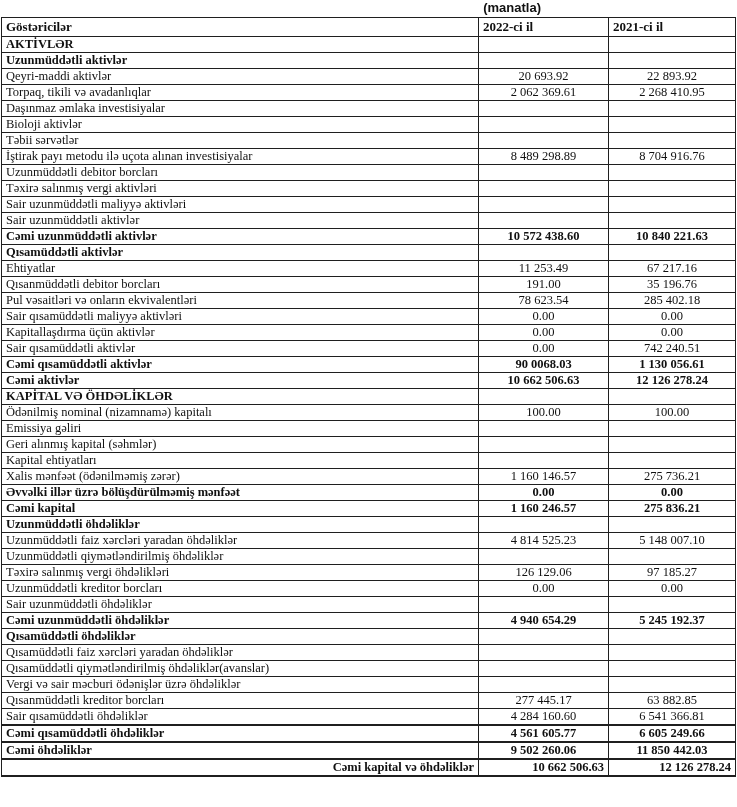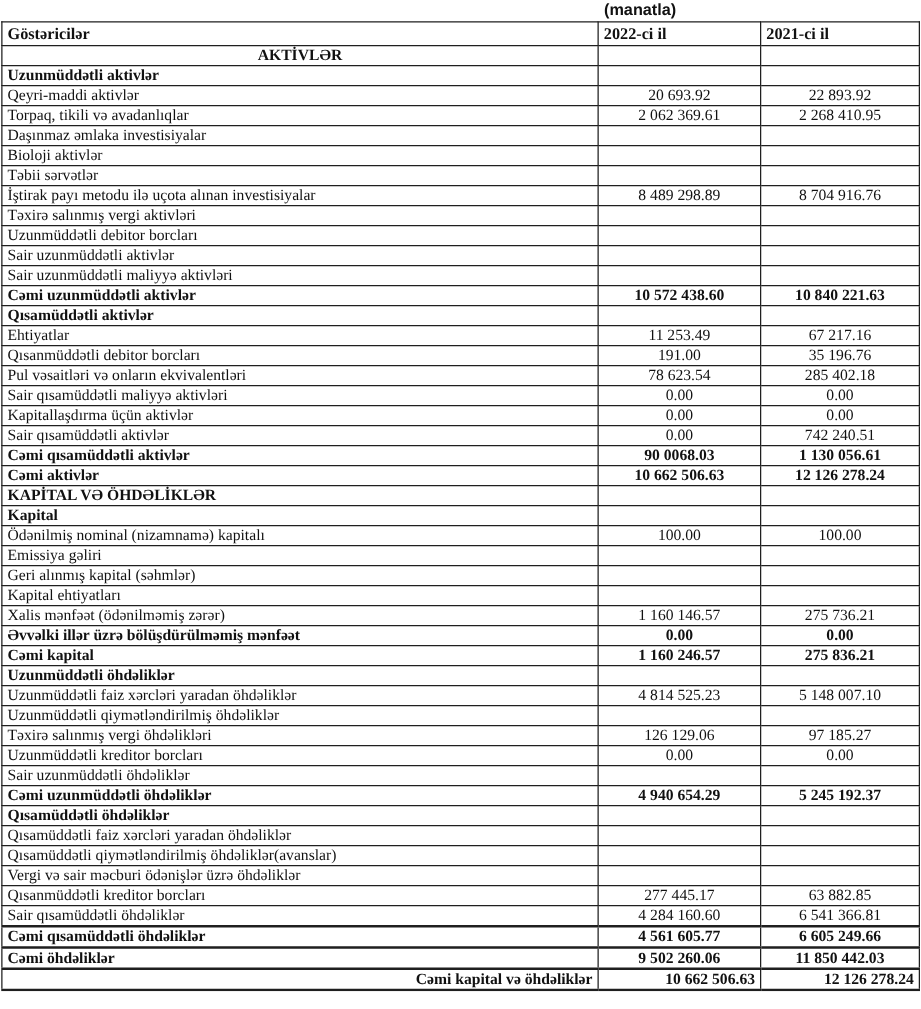--- a/index.html
+++ b/index.html
@@ -46,21 +46,21 @@
     font-weight: bold;
     text-align: left;
     font-size: 13px;
     height: 18px;
     line-height: 18px;
   }
   td.label { text-align: left; }
   td.num   { text-align: center; }
   tr.bold td { font-weight: bold; }
   tr.section-center td { font-weight: bold; }
-  tr.section-center td.label { text-align: center; }
+  tr.section-center td.label { }
   tr.thick-top td { border-top-width: 2px; }
   tbody tr:last-child td { border-bottom-width: 2px; text-align: right; }
 </style>
 </head>
 <body>
 
 <div class="page">
 
   <div class="currency-note">(manatla)</div>
 
@@ -112,36 +112,36 @@
           <td class="label">Təbii sərvətlər</td>
           <td class="num"></td>
           <td class="num"></td>
         </tr>
         <tr>
           <td class="label">İştirak payı metodu ilə uçota alınan investisiyalar</td>
           <td class="num">8 489 298.89</td>
           <td class="num">8 704 916.76</td>
         </tr>
         <tr>
+          <td class="label">Uzunmüddətli debitor borcları</td>
+          <td class="num"></td>
+          <td class="num"></td>
+        </tr>
+        <tr>
           <td class="label">Təxirə salınmış vergi aktivləri</td>
           <td class="num"></td>
           <td class="num"></td>
         </tr>
         <tr>
-          <td class="label">Uzunmüddətli debitor borcları</td>
+          <td class="label">Sair uzunmüddətli maliyyə aktivləri</td>
           <td class="num"></td>
           <td class="num"></td>
         </tr>
         <tr>
           <td class="label">Sair uzunmüddətli aktivlər</td>
-          <td class="num"></td>
-          <td class="num"></td>
-        </tr>
-        <tr>
-          <td class="label">Sair uzunmüddətli maliyyə aktivləri</td>
           <td class="num"></td>
           <td class="num"></td>
         </tr>
         <tr class="bold">
           <td class="label">Cəmi uzunmüddətli aktivlər</td>
           <td class="num">10 572 438.60</td>
           <td class="num">10 840 221.63</td>
         </tr>
         <tr class="bold">
           <td class="label">Qısamüddətli aktivlər</td>
@@ -183,25 +183,20 @@
           <td class="num">90 0068.03</td>
           <td class="num">1 130 056.61</td>
         </tr>
         <tr class="bold">
           <td class="label">Cəmi aktivlər</td>
           <td class="num">10 662 506.63</td>
           <td class="num">12 126 278.24</td>
         </tr>
         <tr class="bold">
           <td class="label">KAPİTAL VƏ ÖHDƏLİKLƏR</td>
-          <td class="num"></td>
-          <td class="num"></td>
-        </tr>
-        <tr class="bold">
-          <td class="label">Kapital</td>
           <td class="num"></td>
           <td class="num"></td>
         </tr>
         <tr>
           <td class="label">Ödənilmiş nominal (nizamnamə) kapitalı</td>
           <td class="num">100.00</td>
           <td class="num">100.00</td>
         </tr>
         <tr>
           <td class="label">Emissiya gəliri</td>

